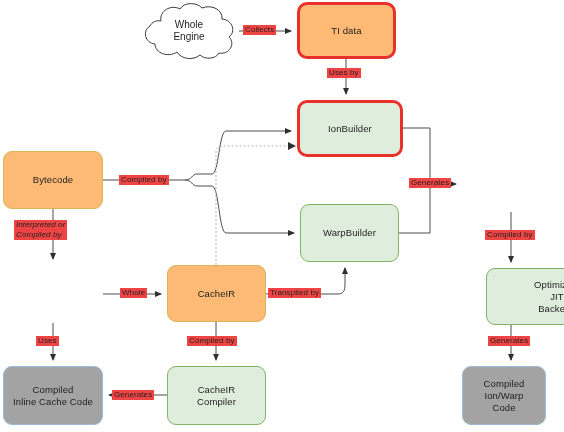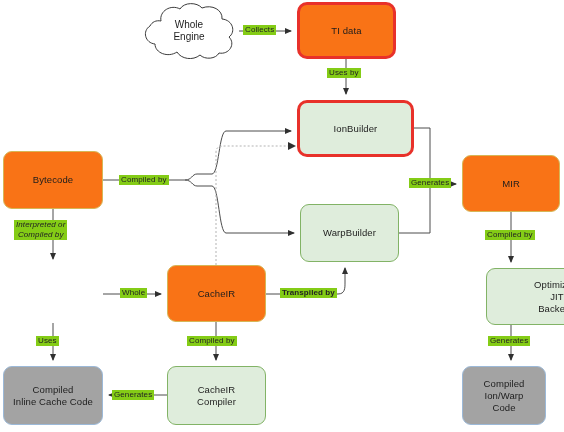--- a/index.html
+++ b/index.html
@@ -36,21 +36,21 @@
     font-size: 9.5px;
     line-height: 12px;
     color: #1d1d1d;
     letter-spacing: 0.1px;
   }
   .node-label {
     display: block;
     white-space: pre-line;
     padding: 0 4px;
   }
-  .fill-yellow { background: #f97316; border: 1px solid #d6b656; align-items: center; }
+  .fill-yellow { background: #fdba74; border: 1px solid #d6b656; align-items: center; }
   .fill-green  { background: #dfeddc; border: 1px solid #82b366; }
   .fill-blue   { background: #a3a3a3; border: 1px solid #9cb9d8; }
   .hl-red { border: 3px solid #e8312a; border-radius: 10px; }
   .cloud-node {
     position: absolute;
     display: flex;
     align-items: center;
     justify-content: center;
     text-align: center;
     font-size: 10px;
@@ -65,24 +65,24 @@
   .cloud-text {
     position: relative;
     z-index: 2;
     white-space: pre-line;
   }
   .edge-label {
     position: absolute;
     font-size: 8px;
     line-height: 10px;
     color: #232323;
-    background: #84cc16;
+    background: #ef4444;
     padding: 0 2px;
     white-space: pre-line;
-    text-align: center;
+    text-align: left;
     letter-spacing: 0.1px;
   }
 </style>
 </head>
 <body>
 
 <div id="diagram-root">
 
   <svg class="edge-layer" viewBox="0 0 564 432">
     <defs>
@@ -138,35 +138,32 @@
                C29,55 16,50 16,41 C6,40 3,28 11,23 C13,19 17,17 22,18 Z" fill="#ffffff" stroke="#3b3b3b" stroke-width="1"></path>
     </svg>
     <span class="cloud-text">Whole
 Engine</span>
   </div>
 
   <div class="node fill-yellow hl-red" style="left:297px; top:2px; width:99px; height:57px;">
     <span class="node-label">TI data</span>
   </div>
 
-  <div class="node fill-green hl-red" style="left:297px; top:100px; width:117px; height:57px;">
+  <div class="node fill-green hl-red" style="left:297px; top:100px; width:106px; height:57px;">
     <span class="node-label">IonBuilder</span>
   </div>
 
   <div class="node fill-green" style="left:300px; top:204px; width:99px; height:58px;">
     <span class="node-label">WarpBuilder</span>
   </div>
 
   <div class="node fill-yellow" style="left:3px; top:151px; width:100px; height:58px;">
     <span class="node-label">Bytecode</span>
   </div>
 
-  <div class="node fill-yellow" style="left:462px; top:155px; width:98px; height:57px;">
-    <span class="node-label">MIR</span>
-  </div>
 
 
   <div class="node fill-yellow" style="left:167px; top:265px; width:99px; height:57px;">
     <span class="node-label">CacheIR</span>
   </div>
 
   <div class="node fill-green" style="left:486px; top:268px; width:98px; height:57px;padding-left:44px;">
     <span class="node-label">Optimizing JIT
 Backend</span>
   </div>
@@ -187,19 +184,19 @@
   </div>
 
   <div class="edge-label" style="left:243px; top:25px;">Collects</div>
   <div class="edge-label" style="left:327px; top:68px;">Uses by</div>
   <div class="edge-label" style="left:119px; top:175px;">Compiled by</div>
   <div class="edge-label" style="left:409px; top:178px;">Generates</div>
   <div class="edge-label" style="left:14px; top:220px;font-style:italic;">Interpreted or
 Compiled by</div>
   <div class="edge-label" style="left:485px; top:230px;">Compiled by</div>
   <div class="edge-label" style="left:120px; top:288px;">Whole</div>
-  <div class="edge-label" style="left:280px; top:288px;font-weight:bold;">Transpiled by</div>
+  <div class="edge-label" style="left:268px; top:288px;">Transpiled by</div>
   <div class="edge-label" style="left:36px; top:336px;">Uses</div>
   <div class="edge-label" style="left:187px; top:336px;">Compiled by</div>
   <div class="edge-label" style="left:488px; top:336px;">Generates</div>
   <div class="edge-label" style="left:112px; top:390px;">Generates</div>
 
 </div>
 
 </body></html>

